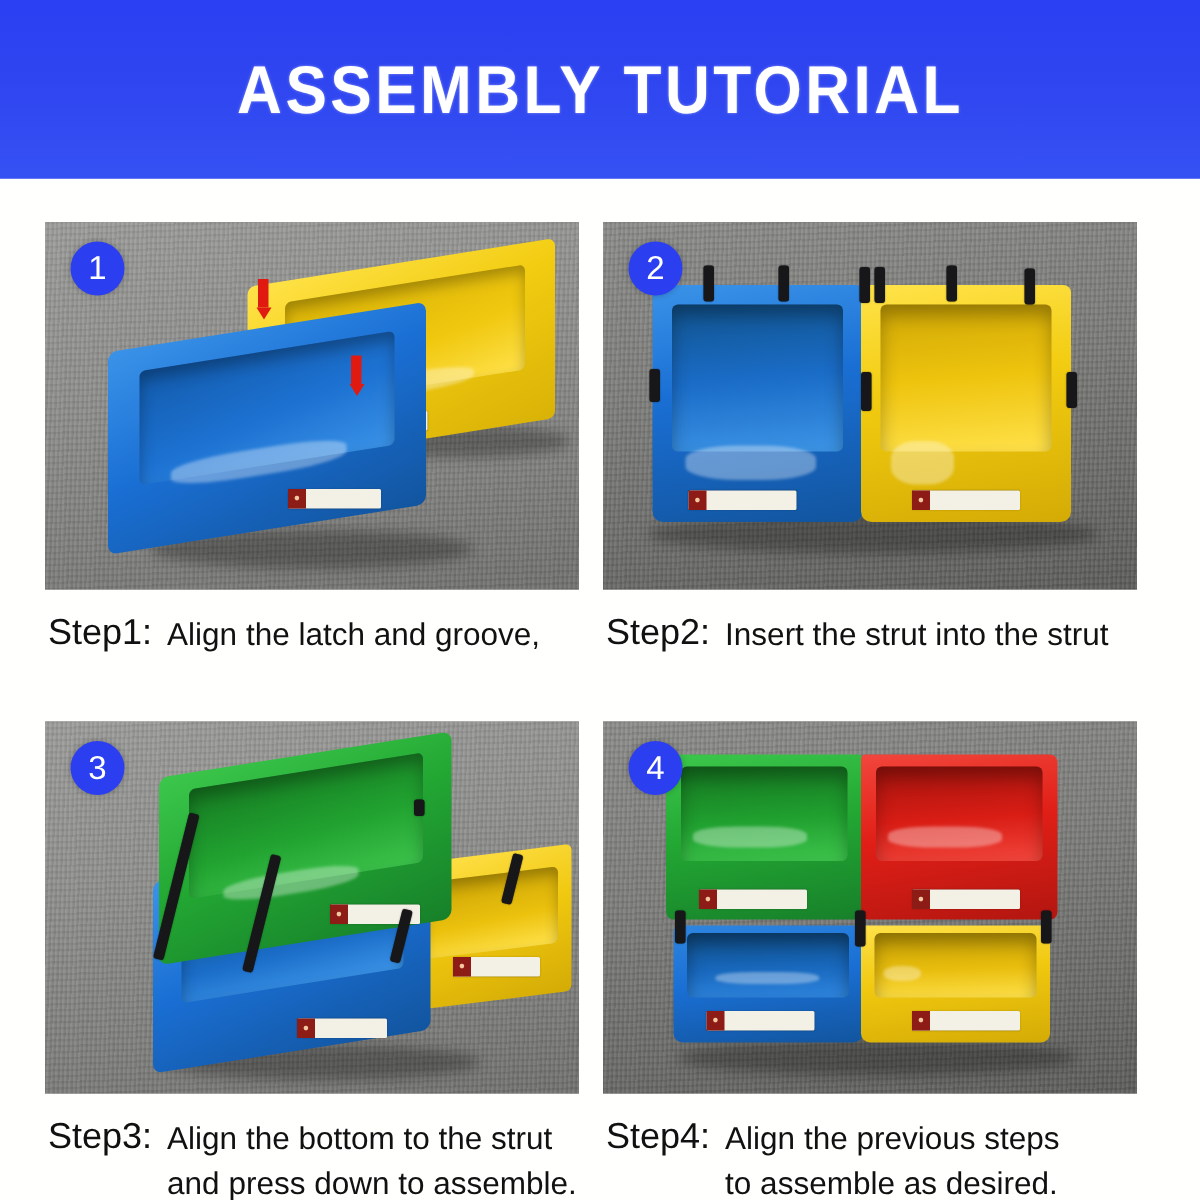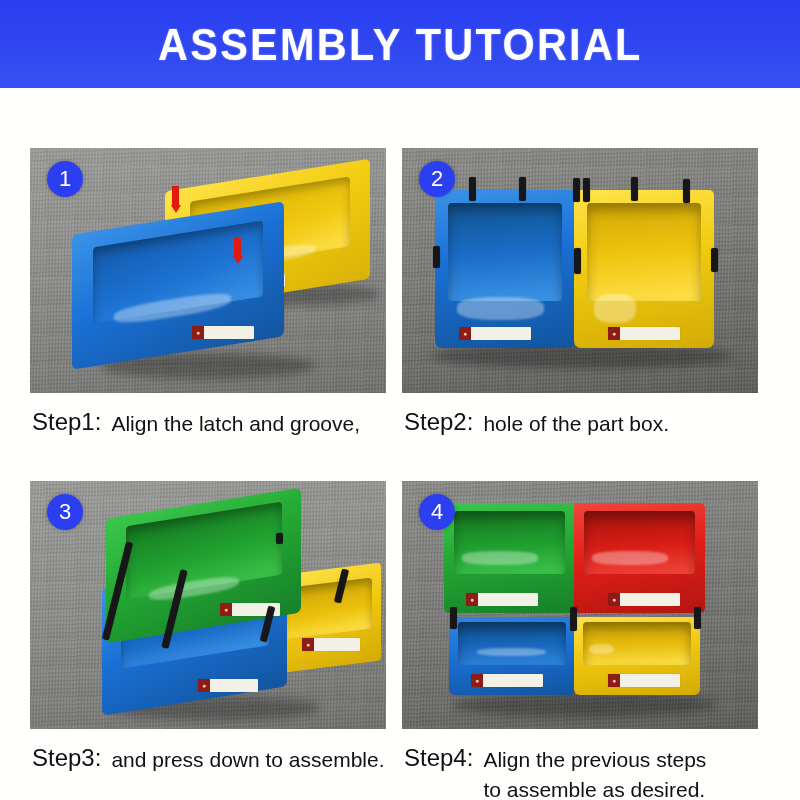--- a/index.html
+++ b/index.html
@@ -23,21 +23,21 @@
     height: 800px;
     background: #fffffd;
   }
 
   
   .header {
     position: absolute;
     left: 0;
     top: 0;
     width: 800px;
-    height: 88px;
+    height: 119px;
     background: #2f45f0;
     background-image: linear-gradient(180deg, #2a3ff2 0%, #2f45f0 45%, #3551f3 100%);
     display: flex;
     align-items: center;
     justify-content: center;
     overflow: hidden;
   }
   .header-title {
     color: #ffffff;
     font-family: "Liberation Sans", "DejaVu Sans", sans-serif;
@@ -272,21 +272,21 @@
         <div class="strut" style="left:281px; top:31px; height:24px;"></div>
 
         <div class="strut" style="left:31px; top:98px; height:22px;"></div>
         <div class="strut" style="left:172px; top:100px; height:26px;"></div>
         <div class="strut" style="left:309px; top:100px; height:24px;"></div>
       </div>
 
       <div class="caption">
         <div class="caption-label">Step2:</div>
         <div class="caption-lines">
-          <div>hole of the part box.</div>
+          <div>Insert the strut into the strut</div>
         </div>
       </div>
     </div>
 
     <div class="step">
       <div class="photo" style="height:248px;">
         <div class="badge">3</div>
 
         <div class="shadow" style="left:80px; top:215px; width:210px; height:24px;"></div>
 
@@ -318,20 +318,21 @@
         <div class="strut tilt" style="left:84px; top:60px; height:100px;"></div>
         <div class="strut tilt" style="left:141px; top:88px; height:80px;"></div>
         <div class="strut tilt" style="left:234px; top:125px; height:36px;"></div>
         <div class="strut" style="left:246px; top:52px; height:11px;"></div>
         <div class="strut tilt" style="left:308px; top:88px; height:34px;"></div>
       </div>
 
       <div class="caption">
         <div class="caption-label">Step3:</div>
         <div class="caption-lines">
+          <div>Align the bottom to the strut</div>
           <div>and press down to assemble.</div>
         </div>
       </div>
     </div>
 
     <div class="step">
       <div class="photo dark" style="height:248px;">
         <div class="badge">4</div>
 
         <div class="shadow" style="left:50px; top:212px; width:265px; height:24px;"></div>

